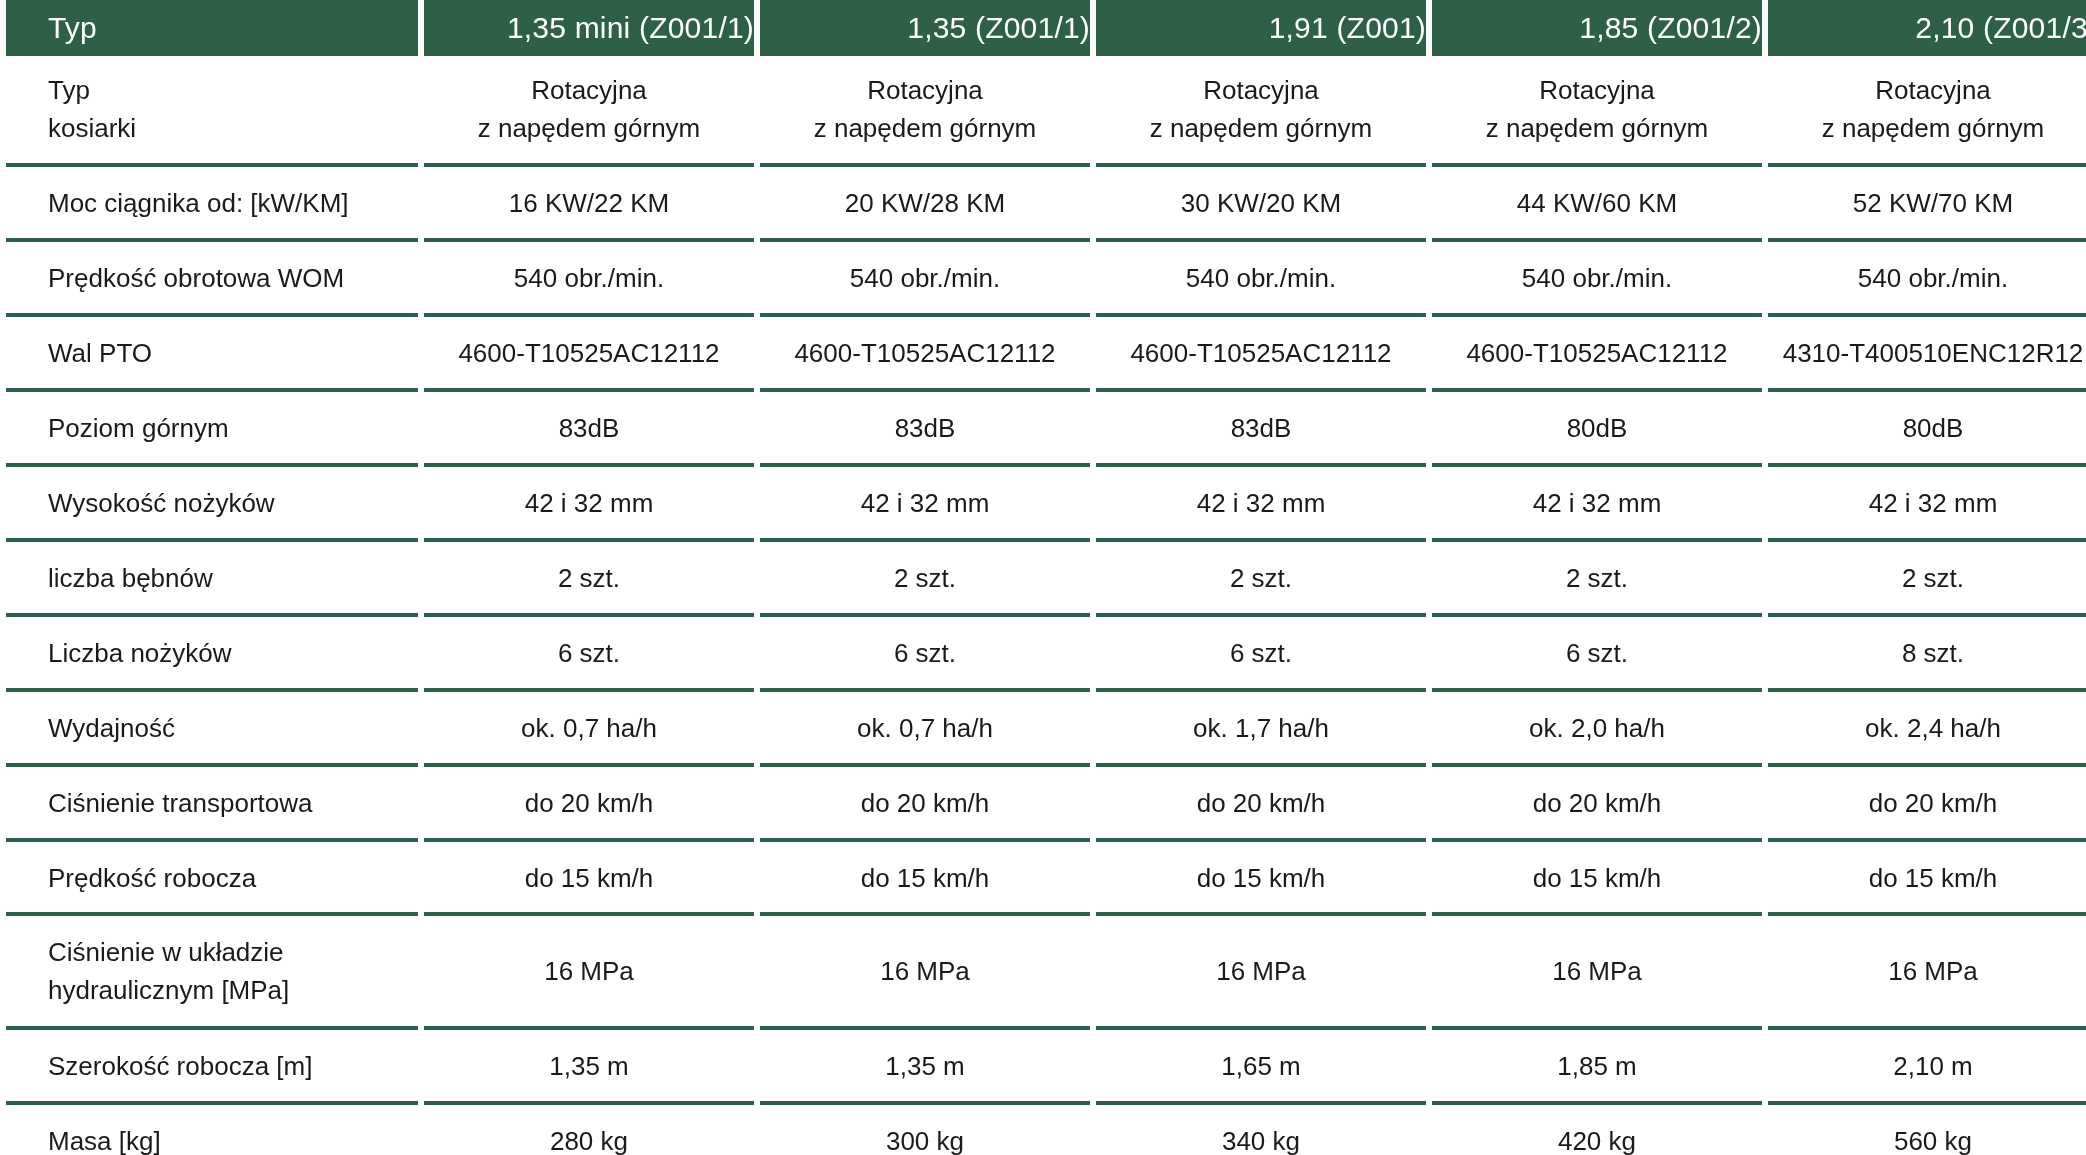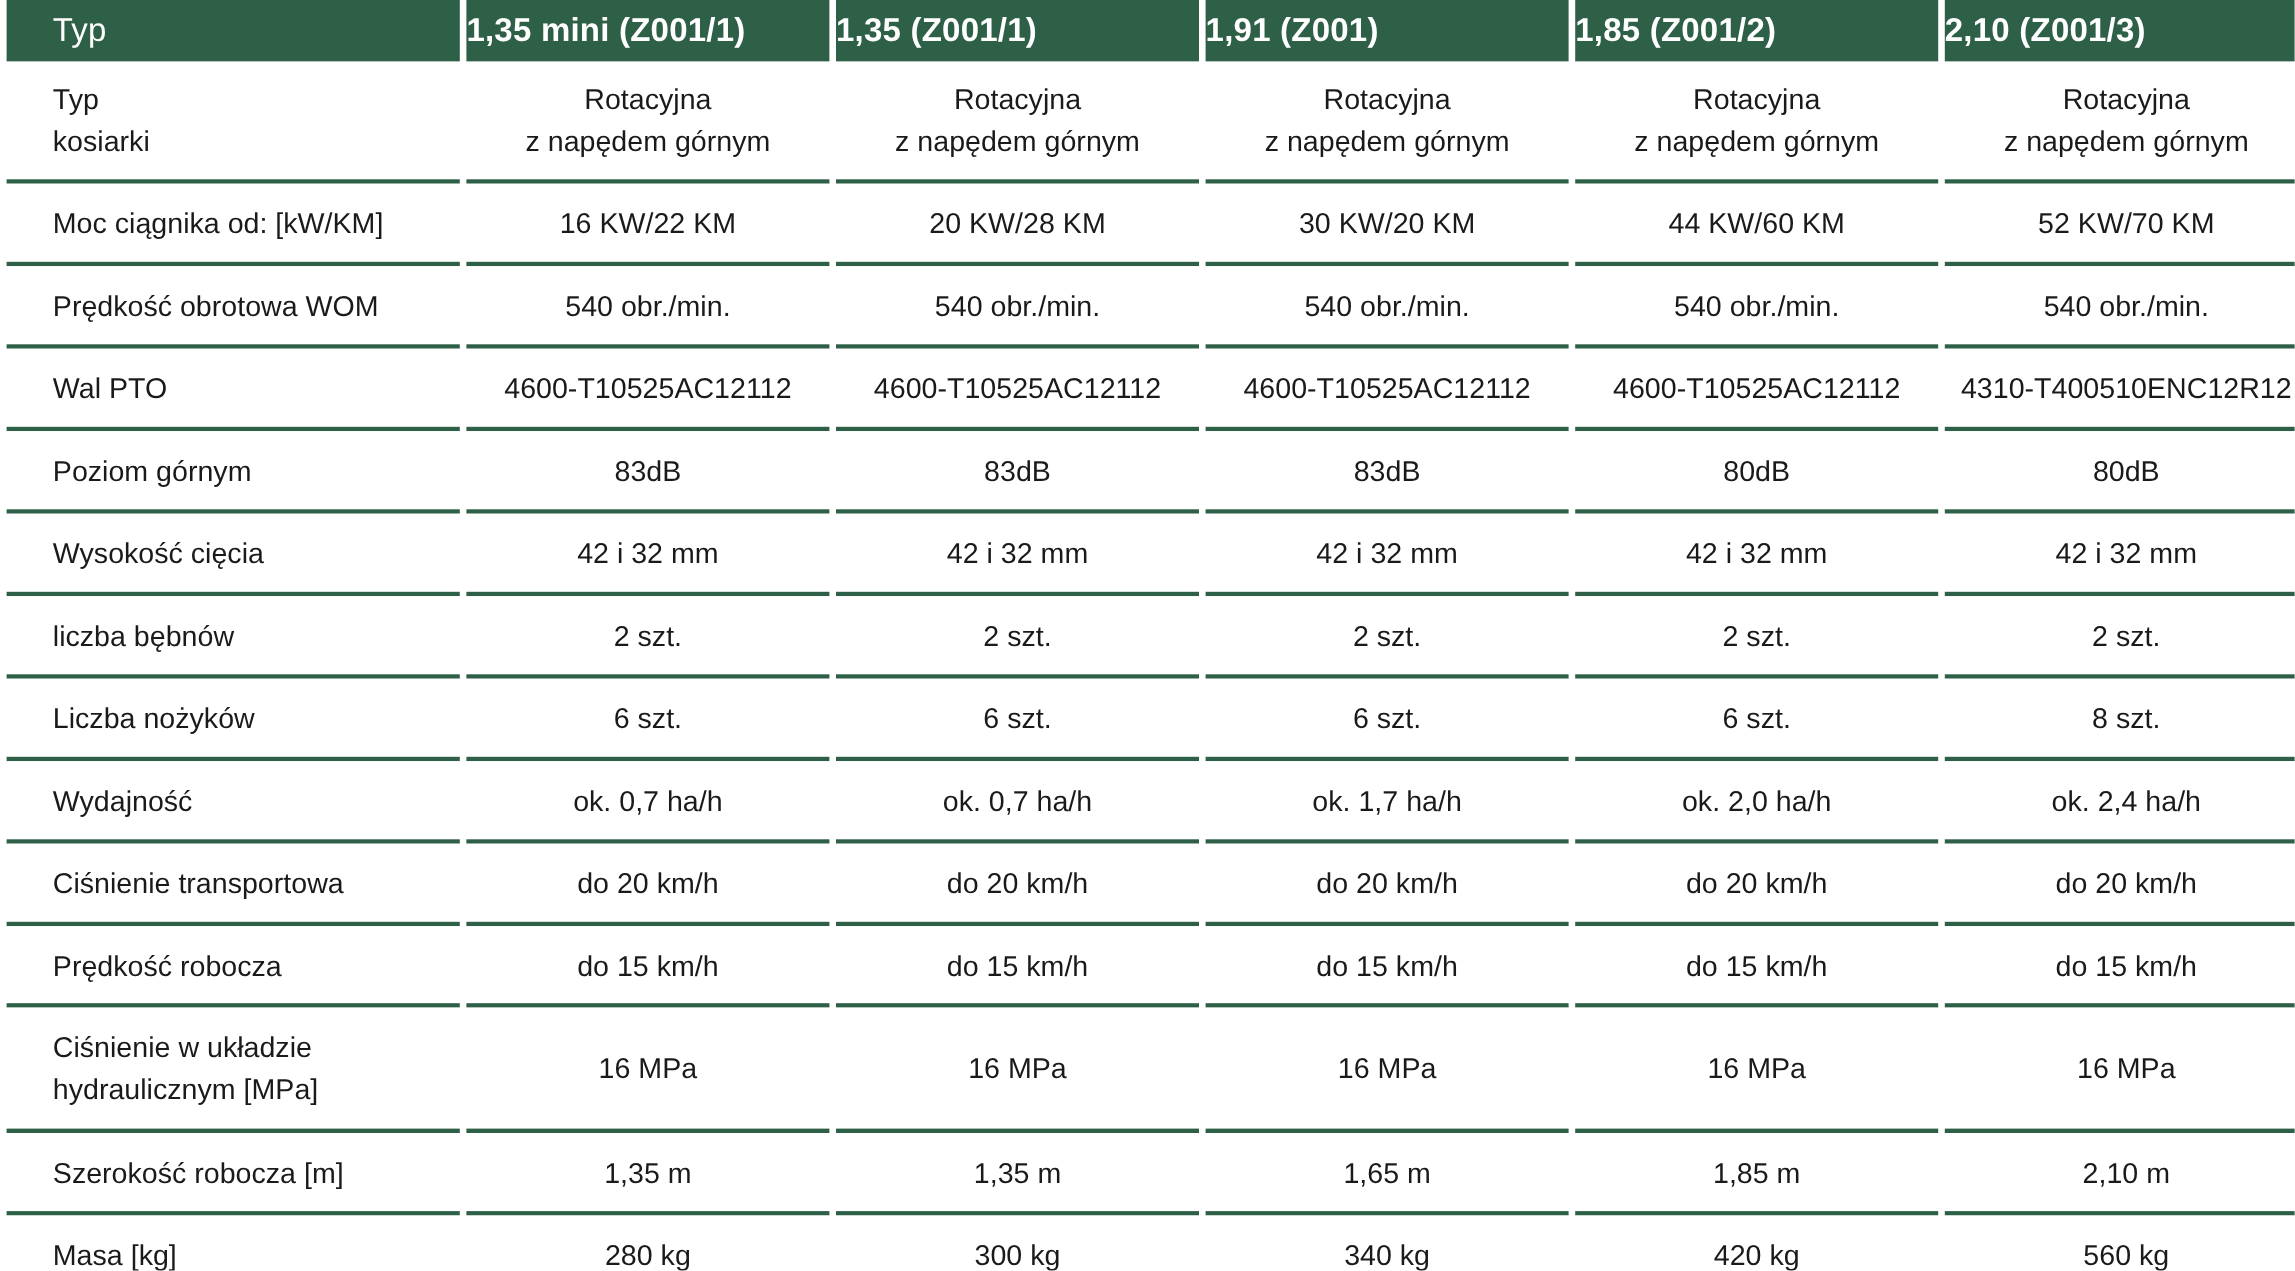--- a/index.html
+++ b/index.html
@@ -40,22 +40,21 @@
     padding: 0;
     vertical-align: middle;
     letter-spacing: 0.2px;
   }
   thead th.h-label {
     text-align: left;
     padding-left: 42px;
     box-sizing: border-box;
   }
   thead th.h-data {
-    text-align: left;
-    font-weight: bold;
+    text-align: right;
   }
 
   
   tbody td {
     background: #ffffff;
     font-size: 26px;
     line-height: 1.42;
     padding: 18px 0 16px 0;
     vertical-align: middle;
     border-bottom: 4px solid #2e6047;
@@ -144,21 +143,21 @@
       </tr>
       <tr>
         <td class="c-label">Poziom górnym</td>
         <td class="c-data">83dB</td>
         <td class="c-data">83dB</td>
         <td class="c-data">83dB</td>
         <td class="c-data">80dB</td>
         <td class="c-data">80dB</td>
       </tr>
       <tr>
-        <td class="c-label">Wysokość cięcia</td>
+        <td class="c-label">Wysokość nożyków</td>
         <td class="c-data">42 i 32 mm</td>
         <td class="c-data">42 i 32 mm</td>
         <td class="c-data">42 i 32 mm</td>
         <td class="c-data">42 i 32 mm</td>
         <td class="c-data">42 i 32 mm</td>
       </tr>
       <tr>
         <td class="c-label">liczba bębnów</td>
         <td class="c-data">2 szt.</td>
         <td class="c-data">2 szt.</td>

